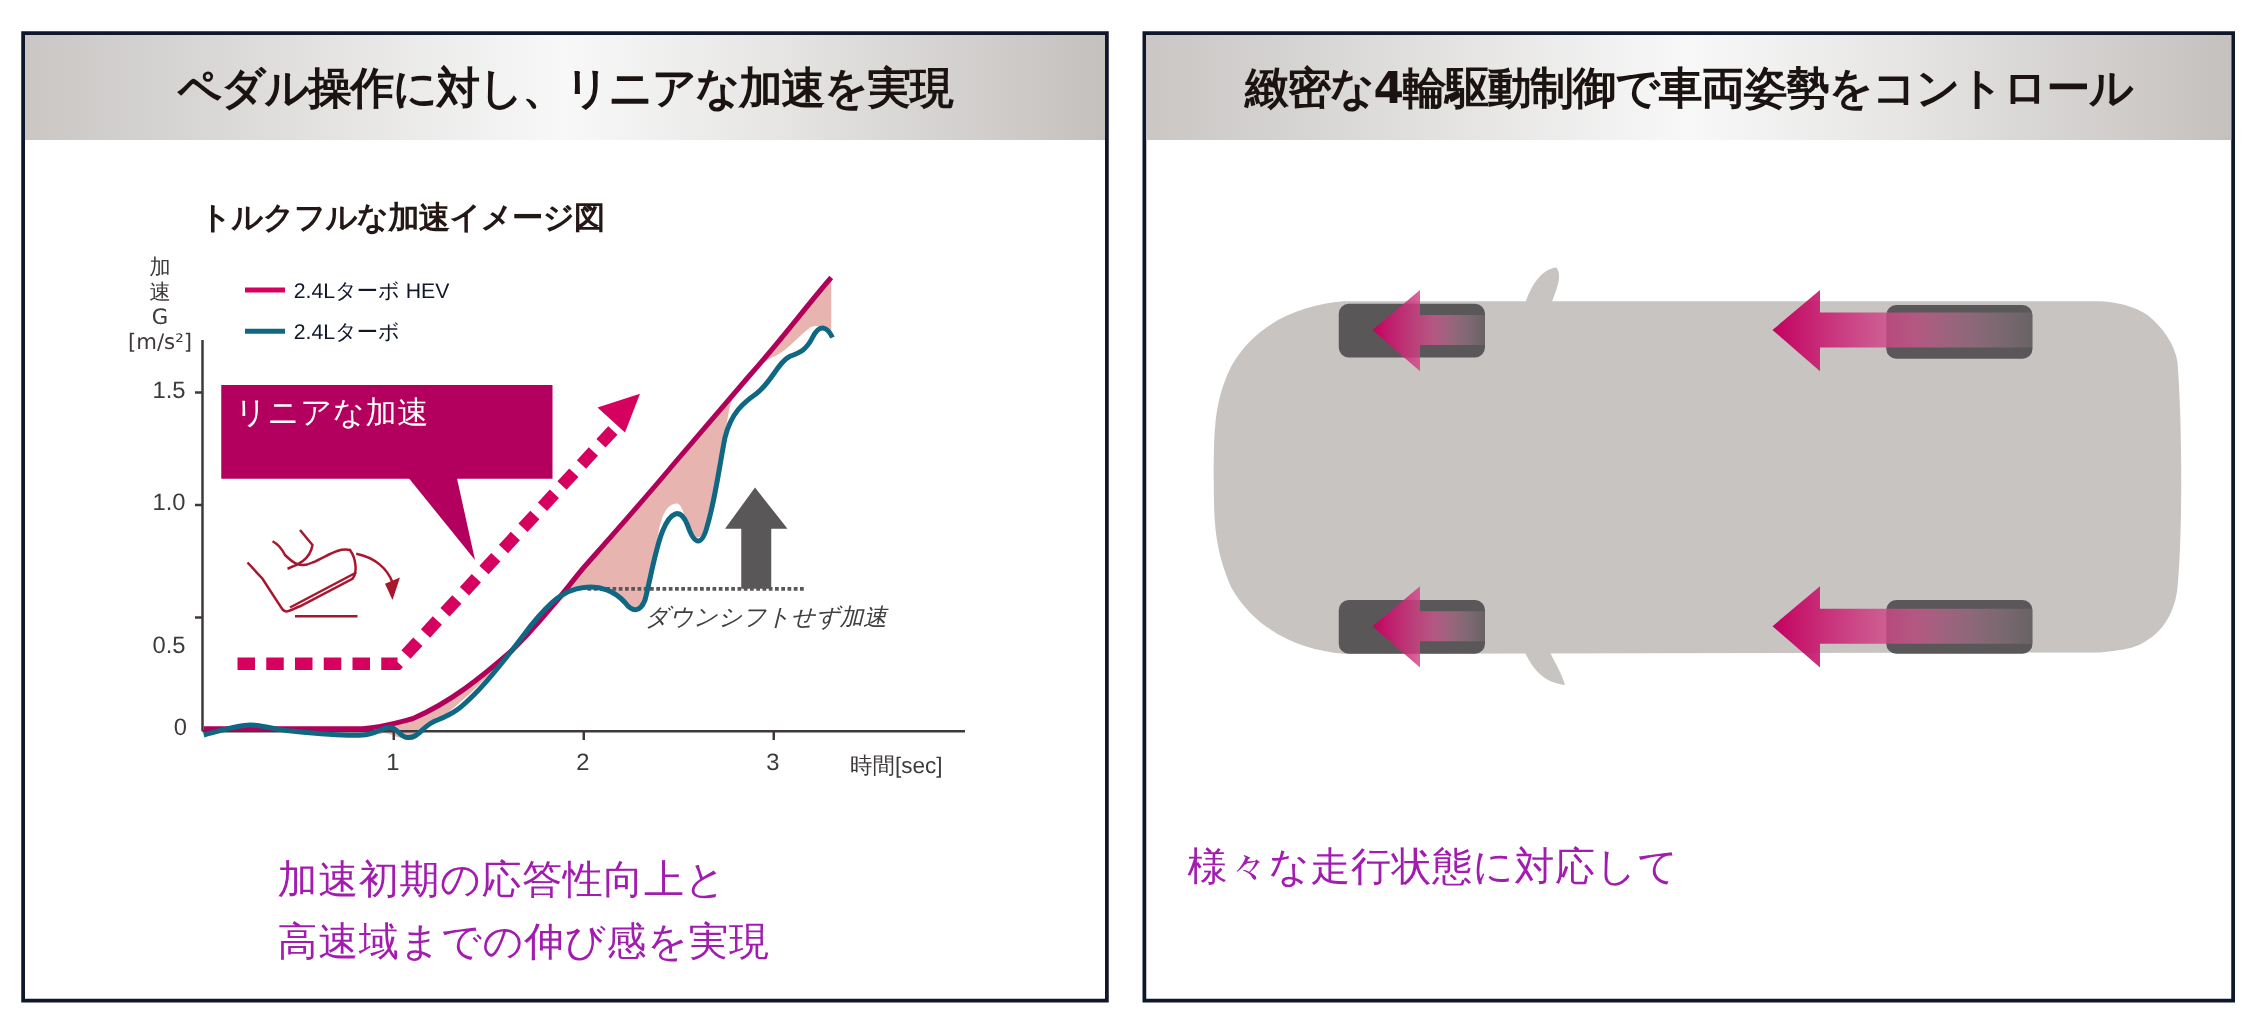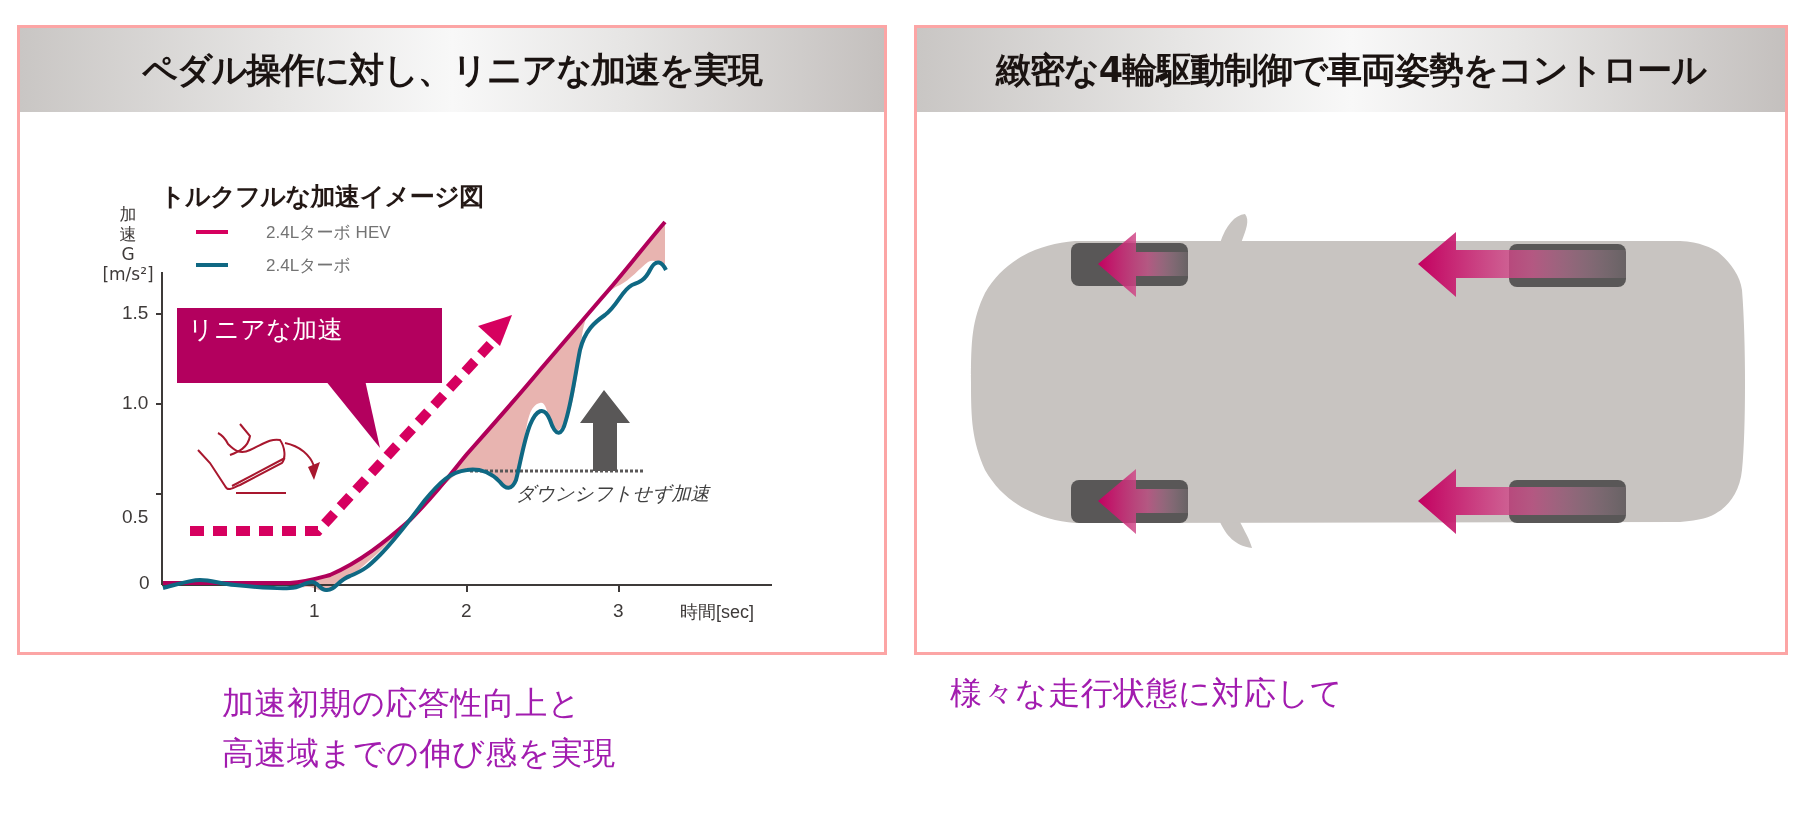--- a/index.html
+++ b/index.html
@@ -1,29 +1,29 @@
 <!DOCTYPE html>
 <html><head>
 <meta charset="utf-8">
 <style>
   html, body { margin: 0; padding: 0; background: #ffffff; }
   body { width: 1803px; height: 823px; position: relative; overflow: hidden;
          font-family: "DejaVu Sans", "Liberation Sans", sans-serif; color: #231815; }
-  .panel { position: absolute; top: 25px; height: 630px; box-sizing: border-box;
-           border: 3px solid #fca5a5; background: #fff; }
+  .panel { position: absolute; top: 25px; height: 777px; box-sizing: border-box;
+           border: 3px solid #0f172a; background: #fff; }
   #panel-left { left: 17px; width: 870px; }
   #panel-right { left: 914px; width: 874px; }
   .panel-header { position: absolute; left: 0; top: 0; right: 0; height: 84px;
      background: linear-gradient(90deg, #c9c6c4 0%, #e6e5e4 30%, #f8f8f8 50%, #e6e5e4 70%, #c4c0be 100%);
      display: flex; align-items: center; justify-content: center;
      font-weight: bold; font-size: 35px; letter-spacing: -1px; color: #1a1311; }
-  .chart-title { position: absolute; font-weight: bold; font-size: 25px; color: #231815; letter-spacing: -0.5px; margin-top: 23px; }
+  .chart-title { position: absolute; font-weight: bold; font-size: 25px; color: #231815; letter-spacing: -0.5px; }
   .ylabel { position: absolute; font-size: 17px; text-align: center; line-height: 20px; color: #3e3a39; }
   .tick { position: absolute; font-family: "Liberation Sans", sans-serif; font-size: 19px; color: #3e3a39; }
-  .legend-item { position: absolute; display: flex; align-items: flex-end; font-family: "Liberation Sans", sans-serif; font-size: 17px; color: #737373; margin-left: 31px; }
+  .legend-item { position: absolute; display: flex; align-items: flex-end; font-family: "Liberation Sans", sans-serif; font-size: 17px; color: #0f172a; }
   .callout-text { position: absolute; color: #fff; font-size: 25px; line-height: 31px; letter-spacing: 0.5px; }
   .annot { position: absolute; font-size: 19px; color: #404040; font-style: italic; }
   .caption { position: absolute; font-size: 32px; line-height: 50px; color: #a21caf; letter-spacing: 0.5px; }
   svg { position: absolute; left: 0; top: 0; }
 </style>
 </head>
 <body>
 
 <div id="panel-left" class="panel">
   <div class="panel-header">ペダル操作に対し、リニアな加速を実現</div>

